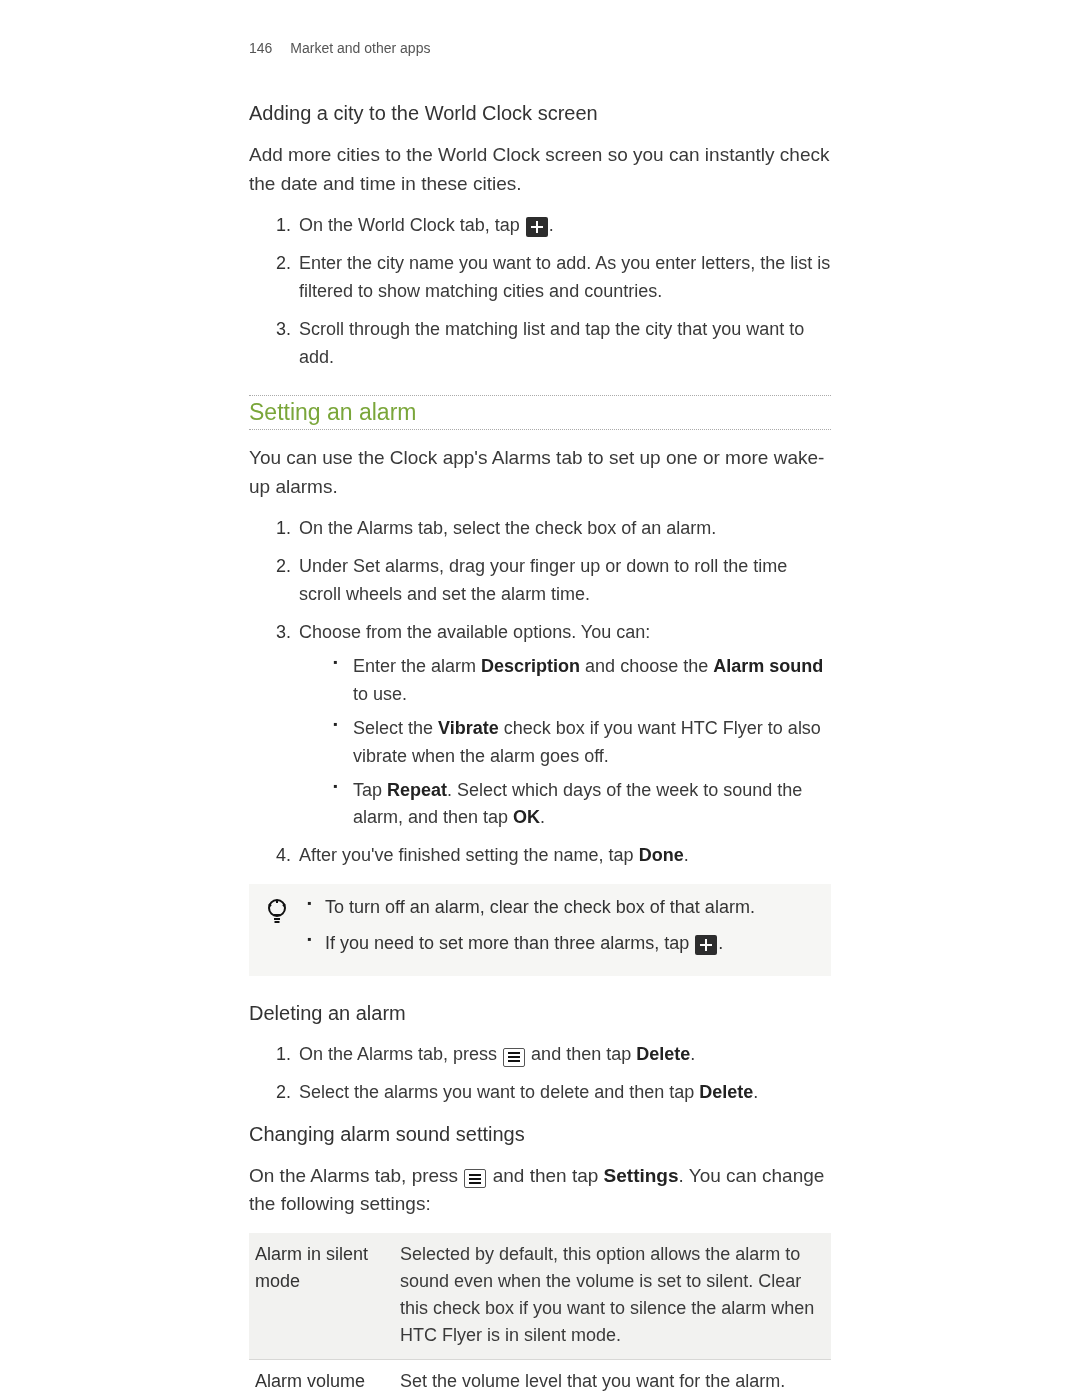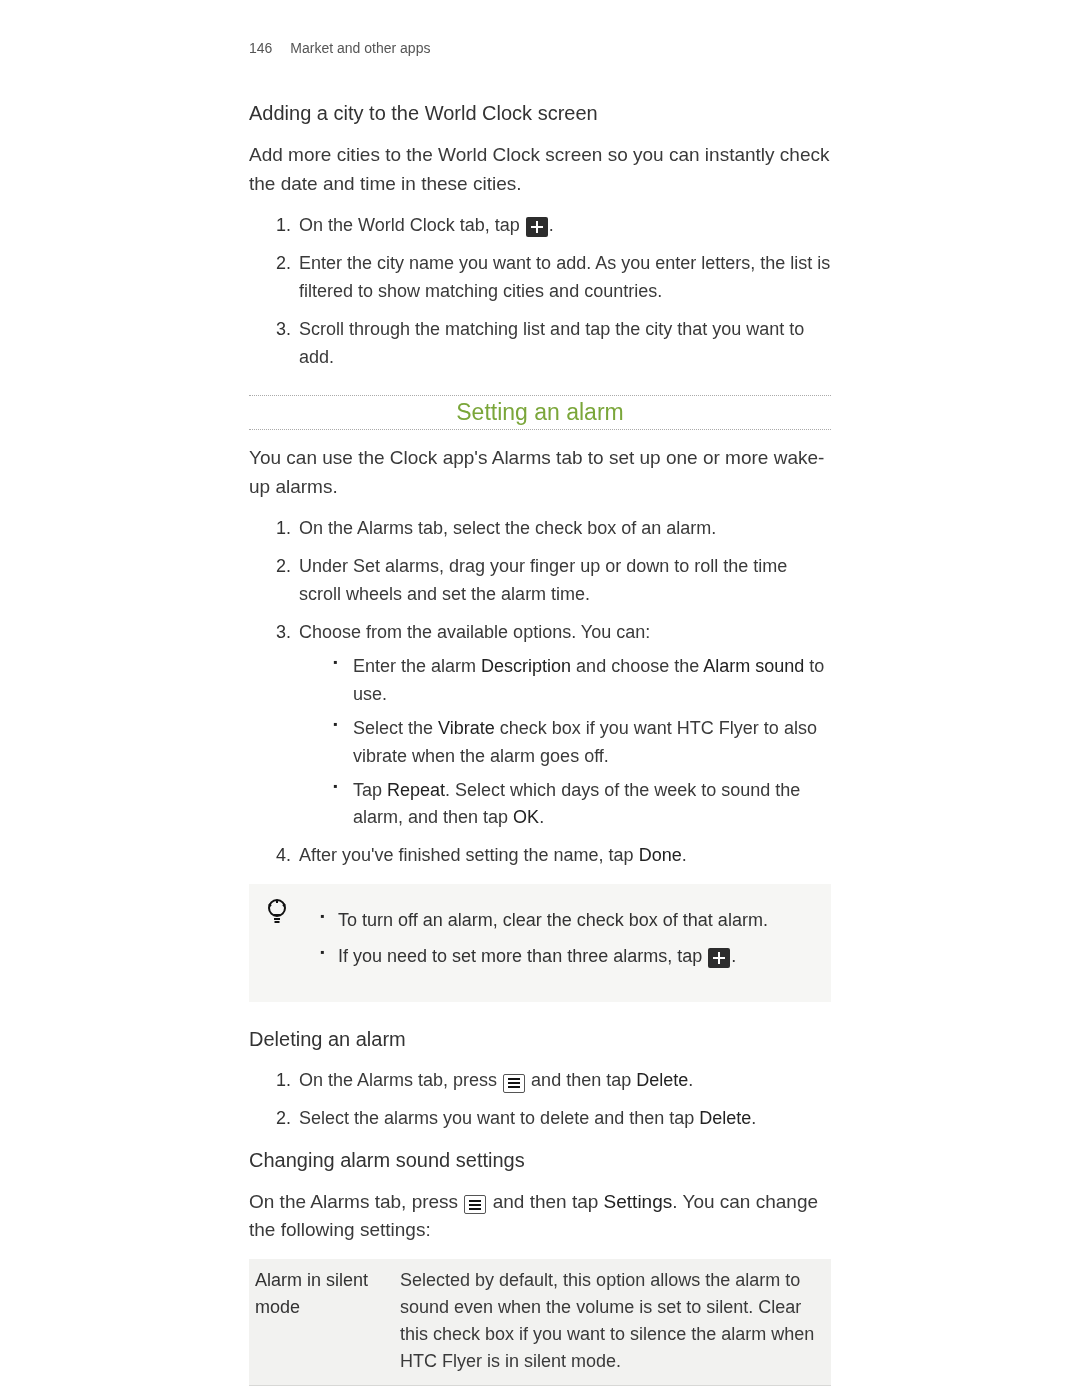--- a/index.html
+++ b/index.html
@@ -40,40 +40,39 @@
   ul.bullets {
     list-style: none; padding: 0 0 0 34px; margin: 6px 0 6px 0;
   }
   ul.bullets > li {
     position: relative; padding-left: 20px; margin-bottom: 6px;
     font-size: 18px; line-height: 1.55;
   }
   ul.bullets > li::before {
     content: "▪"; position: absolute; left: 0; top: 0; font-size: 12px; color: #222;
   }
-  strong { font-weight: 400; color: #222; }
+  strong { font-weight: 700; color: #222; }
 
   .section-title-box {
     margin: 24px 0 14px 0;
   }
   .dotted { border: 0; border-top: 1px dotted #aaa; height: 0; margin: 0; }
   .section-title {
     font-size: 23px; font-weight: 300; color: #7aa63a;
     padding: 3px 0;
-    text-align: center;
   }
 
   .tip-box {
     background: #f6f6f4; padding: 10px 14px 10px 16px; margin: 8px 0 26px 0;
     display: flex; gap: 18px; align-items: flex-start;
   }
   .tip-icon { flex: 0 0 24px; margin-top: 4px; }
   .tip-icon svg { width: 24px; height: 28px; display:block;}
   ul.tipbullets {
-    list-style: none; padding: 0; margin: 13px;
+    list-style: none; padding: 0; margin: 0;
   }
   ul.tipbullets > li {
     position: relative; padding-left: 18px; margin-bottom: 8px;
     font-size: 18px; line-height: 1.55; color: #333;
   }
   ul.tipbullets > li::before {
     content: "▪"; position: absolute; left: 0; top: 0; font-size: 12px; color: #222;
   }
 
   .icon-box {

